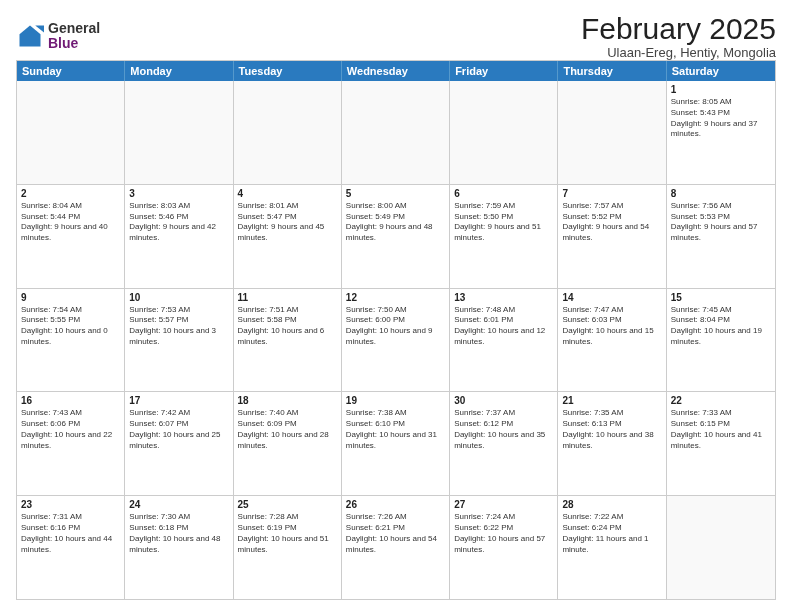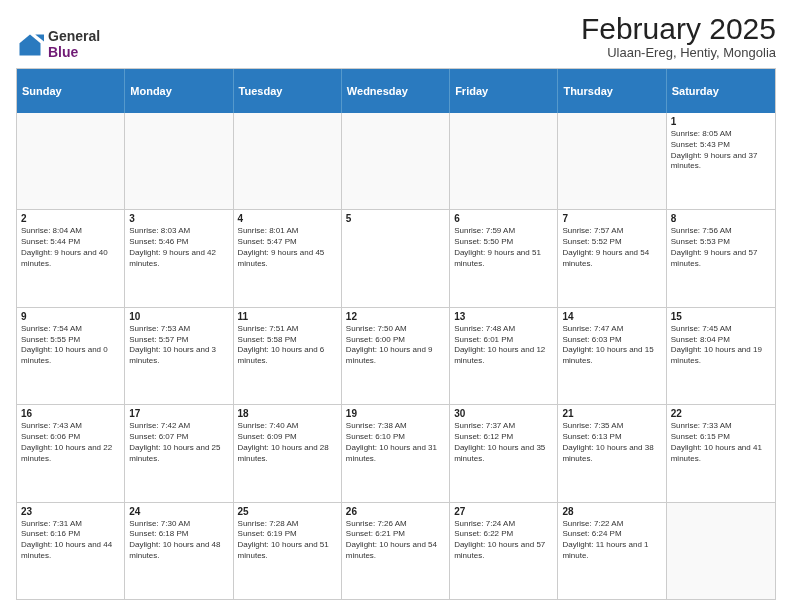--- a/index.html
+++ b/index.html
@@ -13,22 +13,21 @@
     .page {
       width: 792px;
       height: 612px;
       padding: 12px 16px;
       display: flex;
       flex-direction: column;
     }
     .header {
       display: flex;
       justify-content: space-between;
-      align-items: flex-end;
-      margin-bottom: 8px;
+      align-items: center;
     }
     .logo {
       display: flex;
       align-items: center;
       gap: 4px;
     }
     .logo-text {
       font-size: 14px;
       font-weight: bold;
       line-height: 1.1;
@@ -60,21 +59,21 @@
     }
     .cal-header {
       display: grid;
       grid-template-columns: repeat(7, 1fr);
       background: #2a7abf;
     }
     .cal-header-cell {
       color: #fff;
       font-size: 11px;
       font-weight: bold;
-      padding: 16px 5px;
+      padding: 4px 5px;
       border-right: 1px solid #5599cc;
       text-align: left;
     }
     .cal-header-cell:last-child { border-right: none; }
     .cal-body {
       flex: 1;
       display: flex;
       flex-direction: column;
     }
     .cal-row {
@@ -167,20 +166,23 @@
 Daylight: 9 hours and 42 minutes.</div>
           </div>
           <div class="cal-cell">
             <span class="day-num">4</span>
             <div class="day-info" style="white-space: pre-line;">Sunrise: 8:01 AM
 Sunset: 5:47 PM
 Daylight: 9 hours and 45 minutes.</div>
           </div>
           <div class="cal-cell">
             <span class="day-num">5</span>
+            <div class="day-info" style="white-space: pre-line;">Sunrise: 8:00 AM
+Sunset: 5:49 PM
+Daylight: 9 hours and 48 minutes.</div>
           </div>
           <div class="cal-cell">
             <span class="day-num">6</span>
             <div class="day-info" style="white-space: pre-line;">Sunrise: 7:59 AM
 Sunset: 5:50 PM
 Daylight: 9 hours and 51 minutes.</div>
           </div>
           <div class="cal-cell">
             <span class="day-num">7</span>
             <div class="day-info" style="white-space: pre-line;">Sunrise: 7:57 AM

